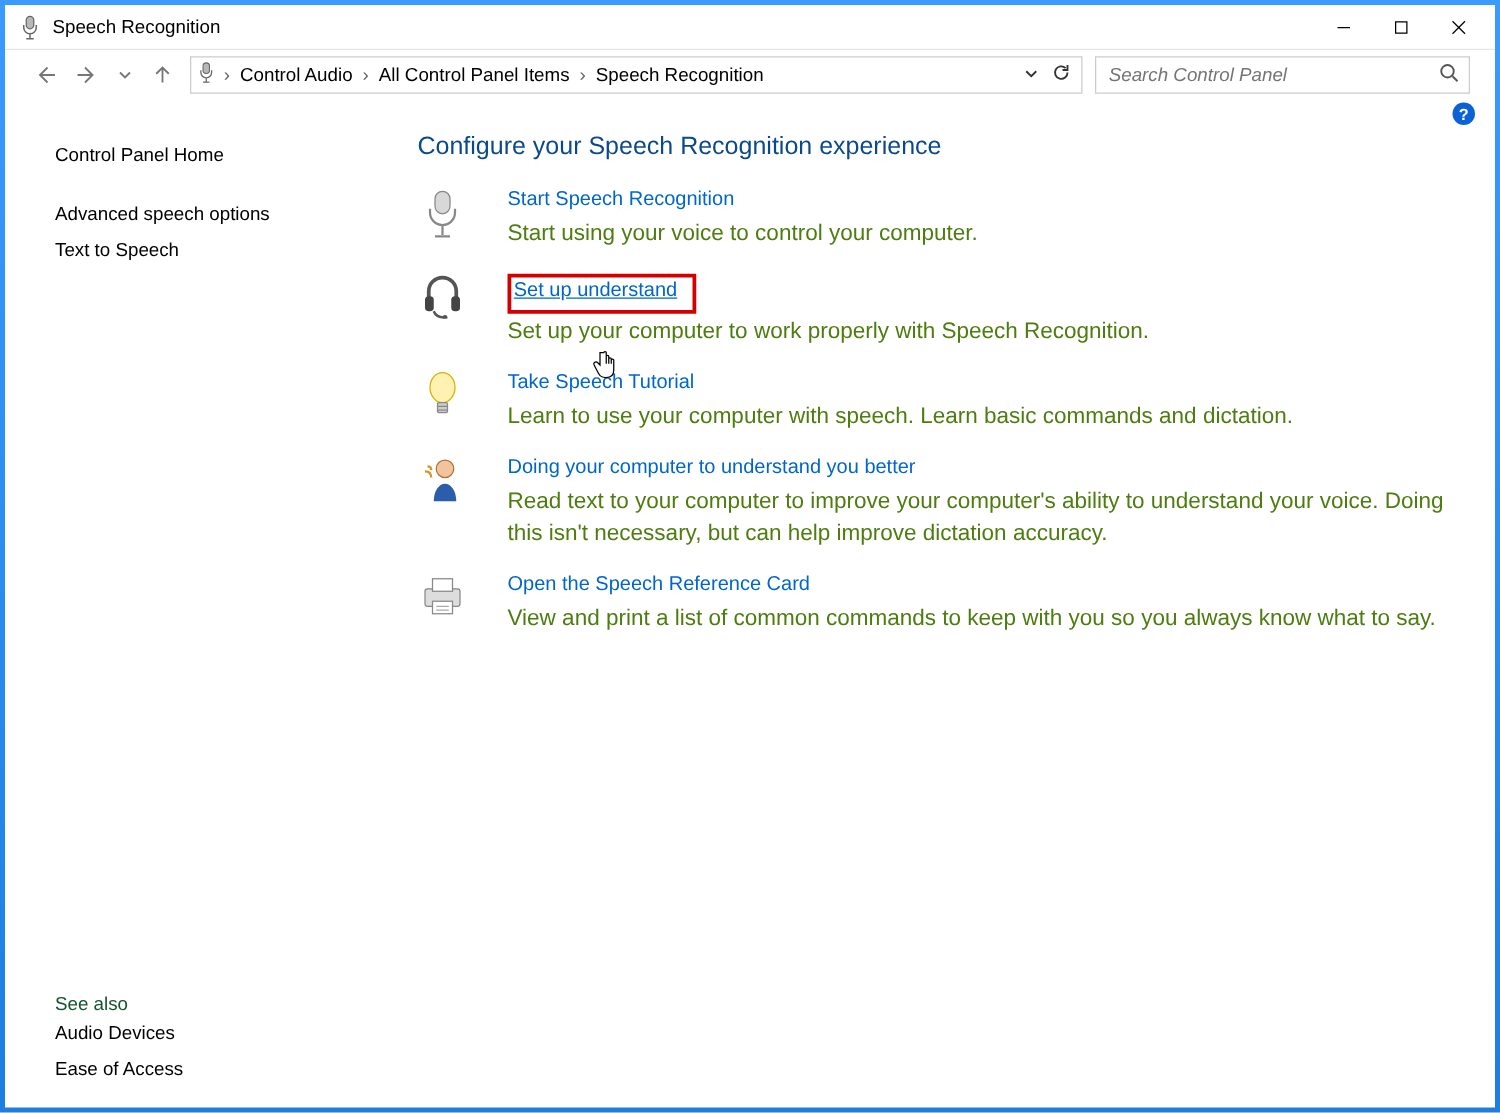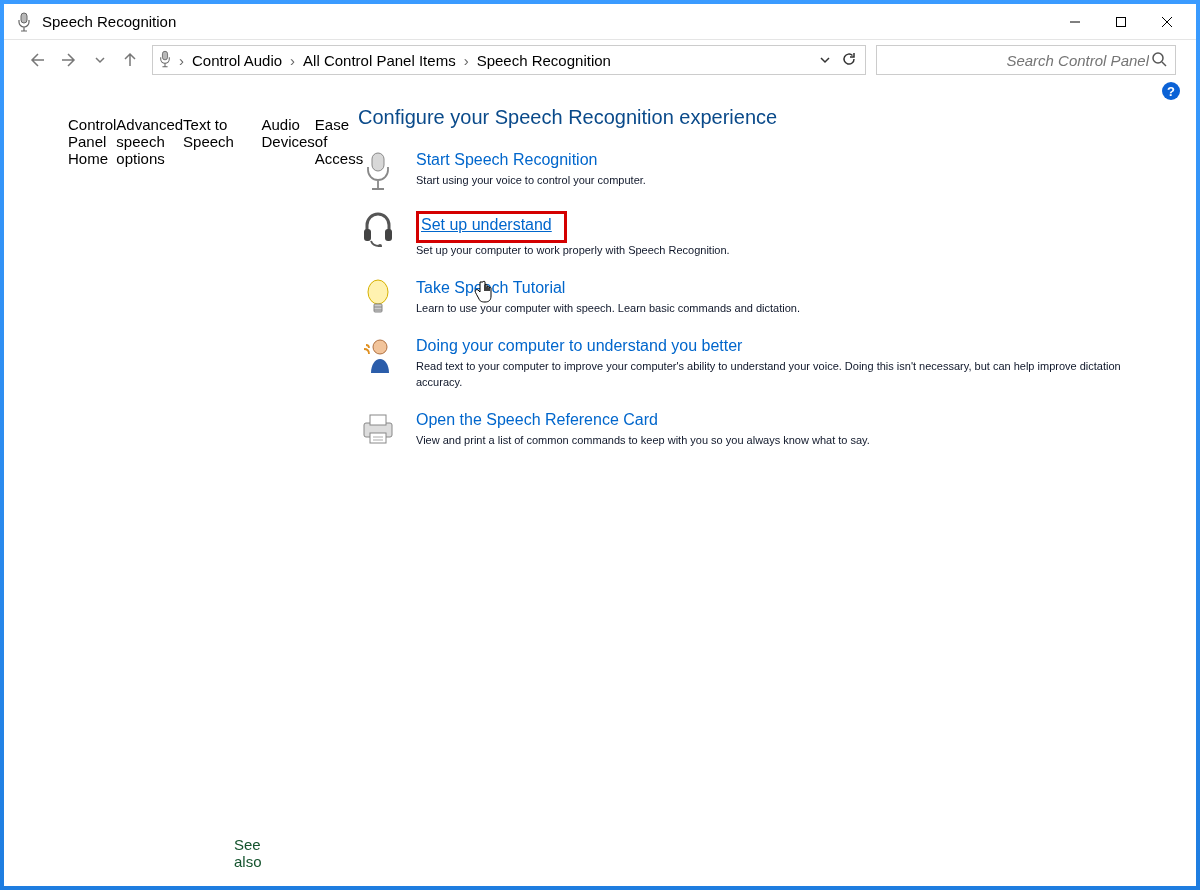--- a/index.html
+++ b/index.html
@@ -24,37 +24,37 @@
   
   .addrrow { height:40px; display:flex; align-items:center; padding:0 20px 0 20px; gap:10px; }
   .nav-arrow { width:24px; height:24px; display:flex; align-items:center; justify-content:center; color:#777; }
   .nav-arrow svg { stroke:#777; fill:none; }
   .addrbox { flex:1; height:30px; border:1px solid #ccc; display:flex; align-items:center; padding:0 6px; gap:4px; font-size:15px; }
   .addrbox .crumb { white-space:nowrap; }
   .addrbox .sep { color:#666; margin:0 4px; }
   .addrbox .grow { flex:1; }
   .addrbox .end-icon { width:18px; color:#555; }
   .searchbox { width:300px; height:30px; border:1px solid #ccc; display:flex; align-items:center; padding:0 8px; }
-  .searchbox input { border:none; outline:none; flex:1; font-size:15px; font-style:italic; color:#888; background:transparent;text-align:right; }
+  .searchbox input { border:none; outline:none; flex:1; font-size:15px; font-style:italic; color:#888; background:transparent; }
   .searchbox .sicon { color:#555; }
   
   .helprow { height:20px; position:relative; }
   .help-icon { position:absolute; right:16px; top:2px; width:18px; height:18px; border-radius:50%; background:#0b62d6; color:#fff; font-size:13px; font-weight:bold; display:flex; align-items:center; justify-content:center; }
   
   .body { flex:1; display:flex; overflow:hidden; }
-  .sidebar { width:310px; padding:10px 20px 16px 40px; display:flex; flex-direction:row; font-size:15px;margin-left:24px; }
+  .sidebar { width:310px; padding:10px 20px 16px 40px; display:flex; flex-direction:column; font-size:15px; }
   .sidebar a { color:#000; text-decoration:none; display:block; padding:6px 0; }
   .sidebar .see-also-lbl { color:#14532d; margin-top:auto; padding-top:20px; }
   .main { flex:1; padding:6px 40px 20px 20px; }
   .main h1 { font-weight:400; color:#0a4a8a; font-size:20px; margin:0 0 22px 0; }
-  .task { display:flex; gap:18px; margin-bottom:20px; }
+  .task { display:flex; gap:32px; margin-bottom:20px; }
   .task .icon { width:40px; display:flex; justify-content:center; }
   .task .txt { flex:1; }
   .task .link { color:#0066cc; font-size:16px; display:inline-block; margin-bottom:4px; cursor:pointer; }
-  .task .desc { color:#0f172a; font-size:11px; line-height:1.45; }
+  .task .desc { color:#4d7c0f; font-size:18px; line-height:1.45; }
   .hilite-box { border:3px solid #d40000; padding:2px 12px 2px 2px; display:inline-block; }
   .hilite-box .link { text-decoration:underline; }
   
   .cursor { position:absolute; left:472px; top:280px; pointer-events:none; }
 </style>
 </head>
 <body>
 
 <div class="window">
 

